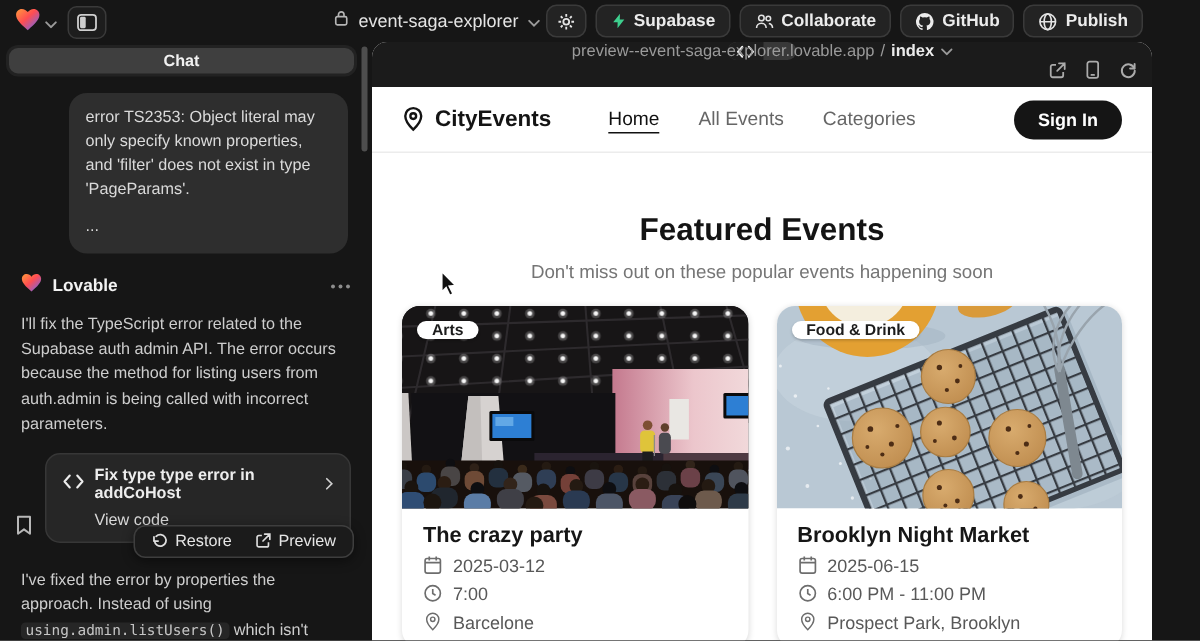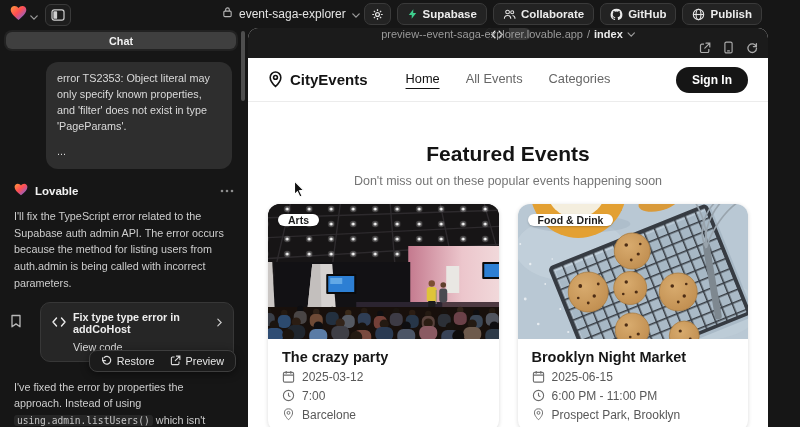--- a/index.html
+++ b/index.html
@@ -28,21 +28,21 @@
   .bubble{margin:11px 16px 0 46px;background:#2e2e2e;border-radius:12px;padding:9px 11px;
           font-size:10.8px;line-height:1.48;color:#dadada;}
   .bubble-more{margin-top:9px;color:#dadada;}
   .assistant{margin-top:13px;padding:0 14px;}
   .a-head{display:flex;align-items:center;gap:7px;}
   .a-name{font-size:11.5px;font-weight:700;color:#f2f2f2;}
   .a-more{margin-left:auto;display:flex;align-items:center;}
   .a-text{margin-top:8px;font-size:10.8px;line-height:1.55;color:#cdcdcd;}
   code.inline{font-family:"DejaVu Sans Mono",monospace;font-size:9.6px;color:#c6c6c6;
               background:#262626;border-radius:3px;padding:0 3px;}
-  .code-row{display:flex;align-items:flex-start;margin:10px 14px 0 10px;gap:18px;}
+  .code-row{display:flex;align-items:flex-end;margin:10px 14px 0 10px;gap:8px;}
   .bookmark-wrap{margin-top:12px;}
   .code-card{flex:1;background:#262626;border:1px solid #373737;border-radius:10px;padding:8px 11px;}
   .cc-line1{display:flex;align-items:center;gap:7px;font-size:10.8px;font-weight:700;color:#ededed;}
   .cc-chevron{margin-left:auto;display:flex;}
   .cc-line2{margin:6px 0 0 21px;font-size:10.8px;color:#d8d8d8;}
   .float-toolbar{display:flex;justify-content:flex-end;margin:-12px 12px 0 0;position:relative;z-index:5;}
   .ft-pill{display:flex;align-items:center;gap:15px;background:#1b1b1b;border:1px solid #3e3e3e;
            border-radius:8px;padding:4px 11px;font-size:10.8px;color:#e6e6e6;box-shadow:0 2px 8px rgba(0,0,0,.45);}
   .ft-btn{display:flex;align-items:center;gap:5px;}
   .a-text2{margin-top:7px;padding:0 14px;font-size:10.8px;line-height:1.55;color:#cdcdcd;}

